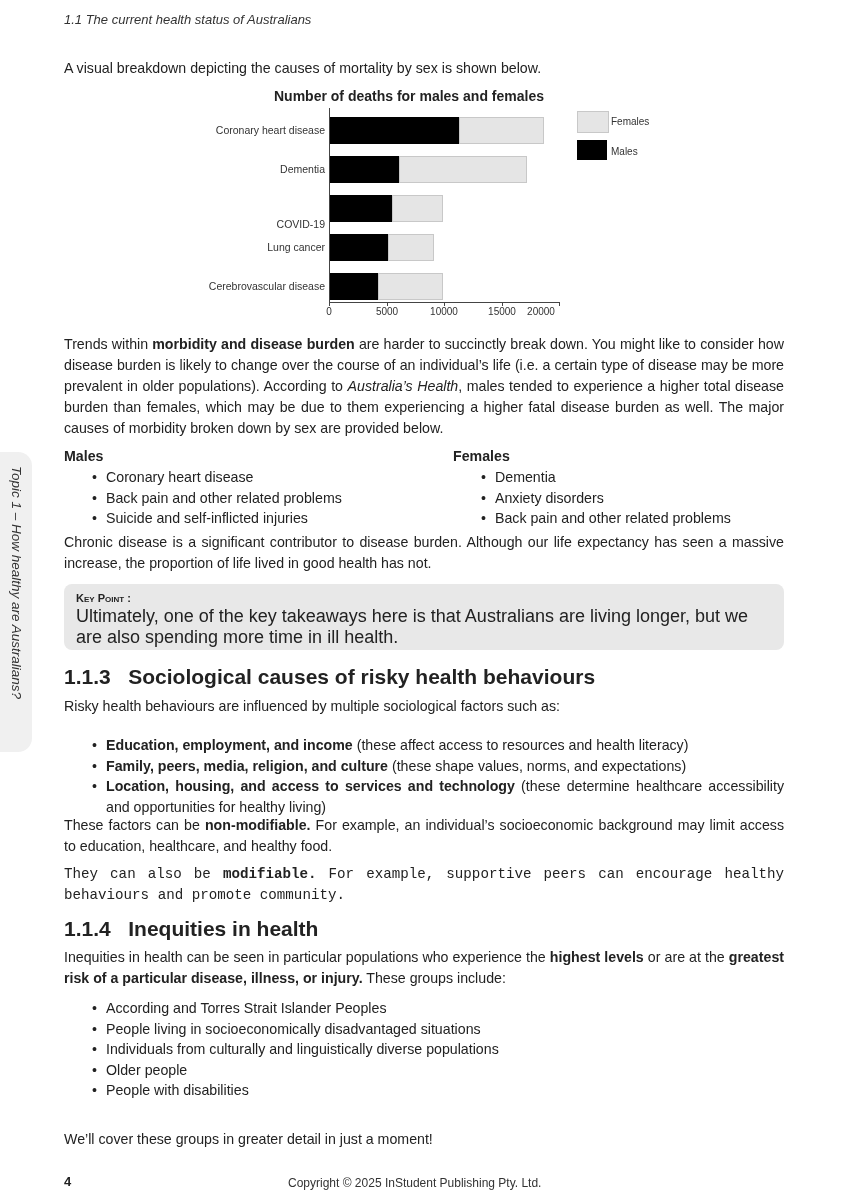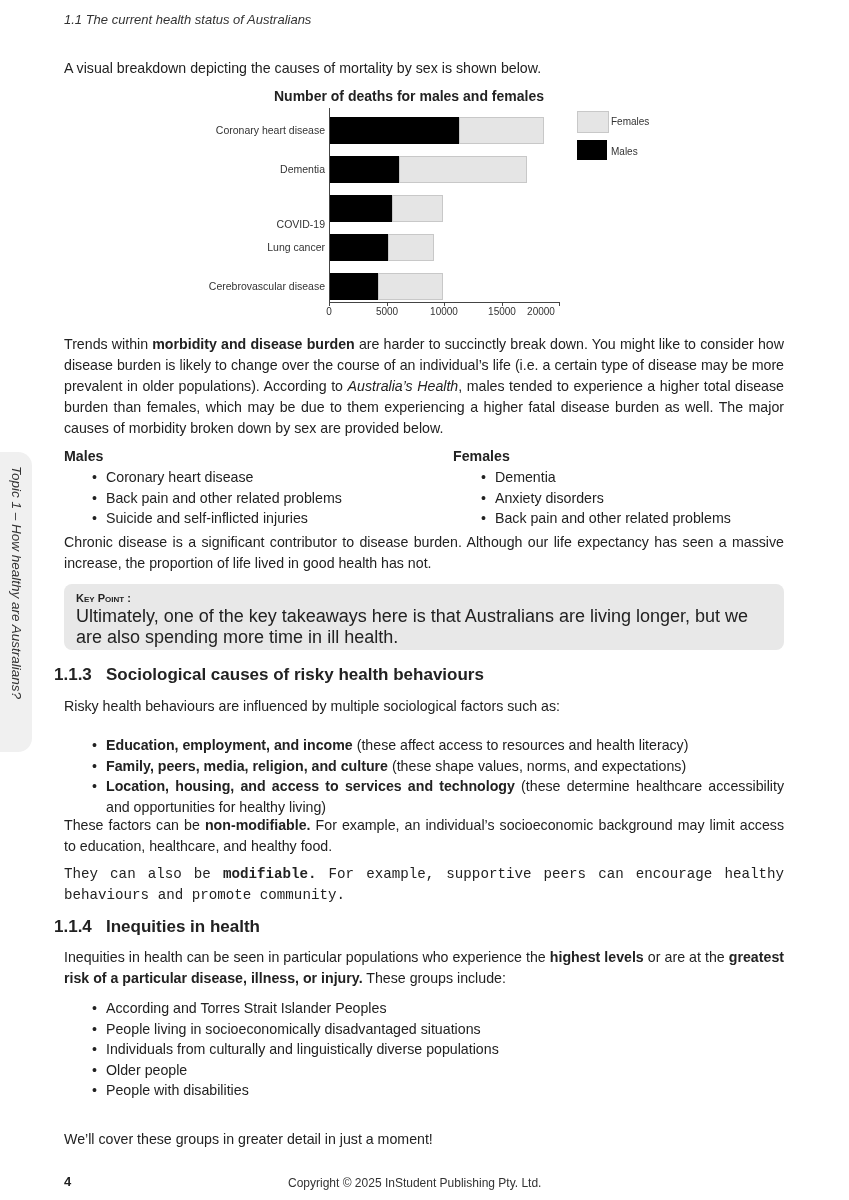--- a/index.html
+++ b/index.html
@@ -19,21 +19,21 @@
   .leg-lab{position:absolute;font-size:10px;color:#333;}
   .sidetab{position:absolute;left:0;top:452px;width:32px;height:300px;background:#f0f0f0;border-radius:0 14px 14px 0;}
   .sidetab span{position:absolute;left:9px;top:14px;writing-mode:vertical-rl;font-size:13.5px;font-style:italic;color:#333;white-space:nowrap;}
   .col-h{position:absolute;top:448px;font-size:14.2px;font-weight:bold;}
   ul.b{position:absolute;margin:0;padding:0;list-style:none;font-size:14.2px;line-height:20.5px;}
   ul.b li{padding-left:22px;position:relative;}
   ul.b li::before{content:"•";position:absolute;left:8px;}
   .keybox{position:absolute;left:64px;top:584px;width:720px;height:66px;background:#e8e8e8;border-radius:8px;}
   .keylabel{position:absolute;left:12px;top:8px;font-size:11px;font-weight:bold;font-variant:small-caps;}
   .keytext{position:absolute;left:12px;top:22px;width:700px;font-size:18px;line-height:21px;}
-  .h3{position:absolute;left:54px;font-size:17px;font-weight:bold;}
+  .h3{position:absolute;left:64px;font-size:21px;font-weight:bold;}
   .footer-num{position:absolute;left:64px;top:1174px;font-size:13px;font-weight:bold;}
   .footer-copy{position:absolute;left:288px;top:1176px;font-size:12px;color:#333;}
 </style>
 </head>
 <body>
 
 <div class="header">1.1 The current health status of Australians</div>
 <div class="p" style="top:58px;">A visual breakdown depicting the causes of mortality by sex is shown below.</div>
 
 <div>

